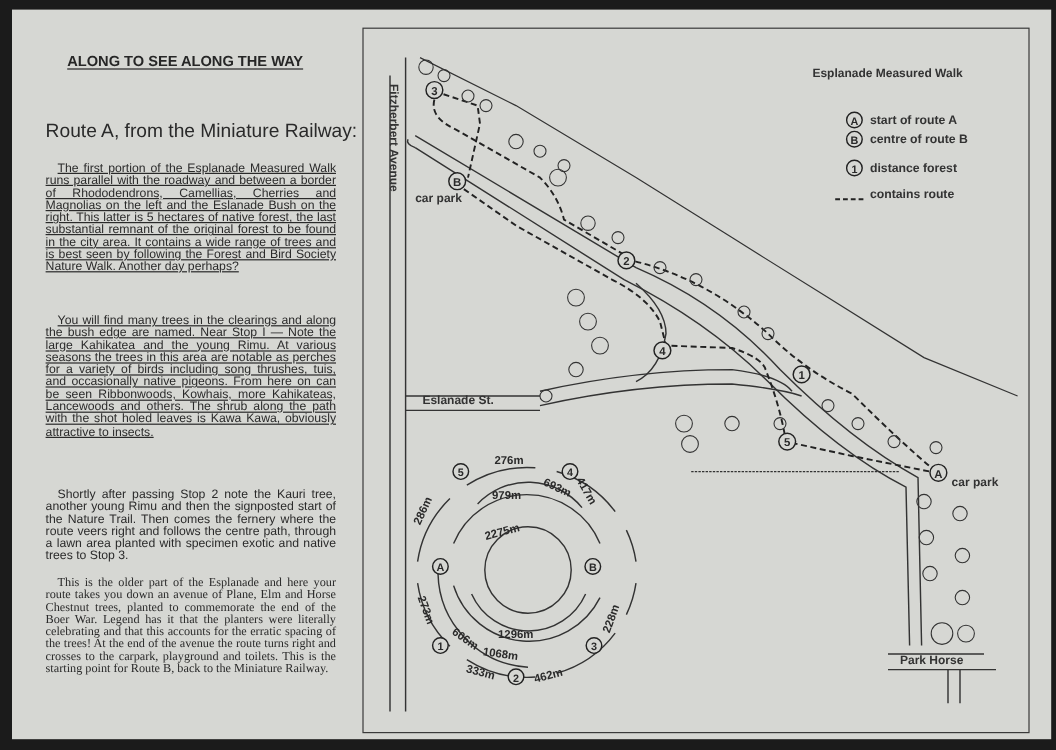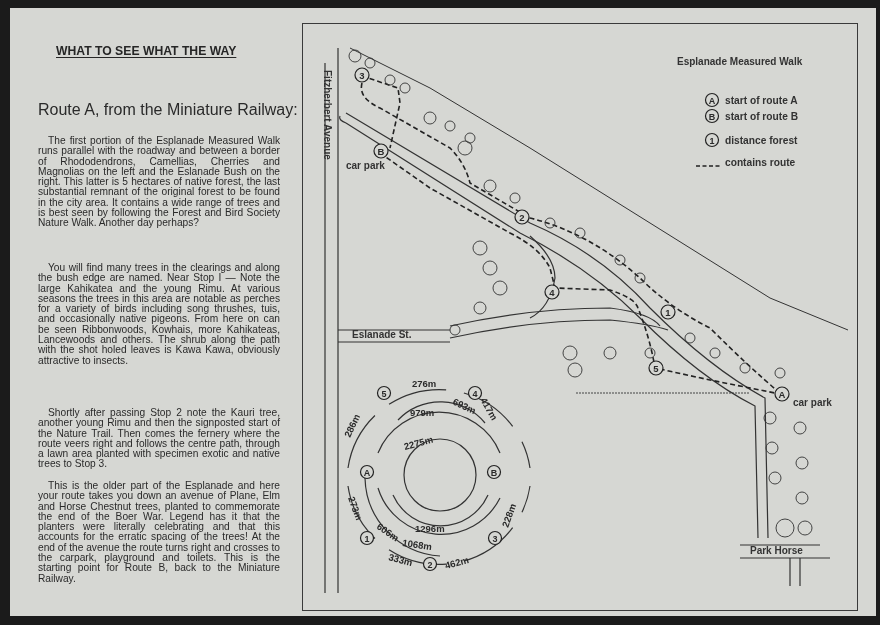--- a/index.html
+++ b/index.html
@@ -14,40 +14,40 @@
   .left-col { position: absolute; left: 28px; top: 0; width: 244px; }
   .heading {
     position: absolute; left: 18px; top: 36px; font-weight: bold; font-size: 12.2px;
     text-decoration: underline; text-underline-offset: 2px; color: #262626; white-space: nowrap;
   }
   .intro { position: absolute; top: 93px; left: 0; font-size: 16px; white-space: nowrap; }
   .para {
     position: absolute; left: 0; width: 242px; font-size: 10.2px; line-height: 10.3px;
     text-align: justify; text-indent: 10px; hyphens: none;
   }
-  .p1 { top: 128px; }
-  .p2 { top: 255px; }
+  .p1 { top: 128px; text-decoration: underline; }
+  .p2 { top: 255px; text-decoration: underline; }
   .p3 { top: 400px; }
-  .p4 { top: 473px; }
+  .p4 { top: 473px; font-family: Liberation Serif, serif; }
   .map-frame {
     position: absolute; left: 292px; top: 15px; width: 556px; height: 588px;
     border: 1.5px solid #3a3a3a; box-sizing: border-box;
   }
   svg text { font-family: "Liberation Sans", sans-serif; fill: #2a2a2a; }
   .legend-title { position: absolute; left: 385px; top: 42px; font-size: 10px; font-weight: bold; color: #333; white-space: nowrap; }
   .legend-item { position: absolute; font-size: 10.2px; font-weight: bold; color: #333; white-space: nowrap; }
   .lbl { position: absolute; font-size: 10px; font-weight: bold; color: #333; white-space: nowrap; }
 </style>
 </head>
 <body>
 
 <div class="sheet">
 
   <div class="left-col">
-    <div class="heading">WHAT TO SEE WHAT THE WAY</div>
+    <div class="heading">ALONG TO SEE ALONG THE WAY</div>
     <div class="intro">Route A, from the Miniature Railway:</div>
     <div class="para p1">The first portion of the Esplanade Measured Walk runs parallel with the roadway and between a border of Rhododendrons, Camellias, Cherries and Magnolias on the left and the Eslanade Bush on the right. This latter is 5 hectares of native forest, the last substantial remnant of the original forest to be found in the city area. It contains a wide range of trees and is best seen by following the Forest and Bird Society Nature Walk. Another day perhaps?</div>
     <div class="para p2">You will find many trees in the clearings and along the bush edge are named. Near Stop I — Note the large Kahikatea and the young Rimu. At various seasons the trees in this area are notable as perches for a variety of birds including song thrushes, tuis, and occasionally native pigeons. From here on can be seen Ribbonwoods, Kowhais, more Kahikateas, Lancewoods and others. The shrub along the path with the shot holed leaves is Kawa Kawa, obviously attractive to insects.</div>
     <div class="para p3">Shortly after passing Stop 2 note the Kauri tree, another young Rimu and then the signposted start of the Nature Trail. Then comes the fernery where the route veers right and follows the centre path, through a lawn area planted with specimen exotic and native trees to Stop 3.</div>
     <div class="para p4">This is the older part of the Esplanade and here your route takes you down an avenue of Plane, Elm and Horse Chestnut trees, planted to commemorate the end of the Boer War. Legend has it that the planters were literally celebrating and that this accounts for the erratic spacing of the trees! At the end of the avenue the route turns right and crosses to the carpark, playground and toilets. This is the starting point for Route B, back to the Miniature Railway.</div>
   </div>
 
   <div class="map-frame"></div>
 
   <svg width="866" height="608" style="position:absolute;left:0;top:0" viewBox="0 0 866 608">
@@ -191,21 +191,21 @@
       <text x="392" y="538" transform="rotate(8 392 538)">1068m</text>
       <text x="366" y="520" transform="rotate(35 366 520)">606m</text>
       <text x="378" y="552" transform="rotate(15 378 552)">333m</text>
       <text x="436" y="561" transform="rotate(-15 436 561)">462m</text>
       <text x="498" y="520" transform="rotate(-70 498 520)">228m</text>
     </g>
   </svg>
 
   <div class="legend-title" style="left:667px;top:48px">Esplanade Measured Walk</div>
   <div class="legend-item" style="left:715px;top:87px">start of route A</div>
-  <div class="legend-item" style="left:715px;top:103px">start of route B</div>
+  <div class="legend-item" style="left:715px;top:103px">centre of route B</div>
   <div class="legend-item" style="left:715px;top:127px">distance forest</div>
   <div class="legend-item" style="left:715px;top:149px">contains route</div>
 
   <div class="lbl" style="left:311px;top:62px;transform-origin:0 0;transform:rotate(90deg) translate(0,-12px);">Fitzherbert Avenue</div>
   <div class="lbl" style="left:336px;top:152px">car park</div>
   <div class="lbl" style="left:342px;top:321px">Eslanade St.</div>
   <div class="lbl" style="left:783px;top:389px">car park</div>
   <div class="lbl" style="left:740px;top:537px">Park Horse</div>
 </div>
 

